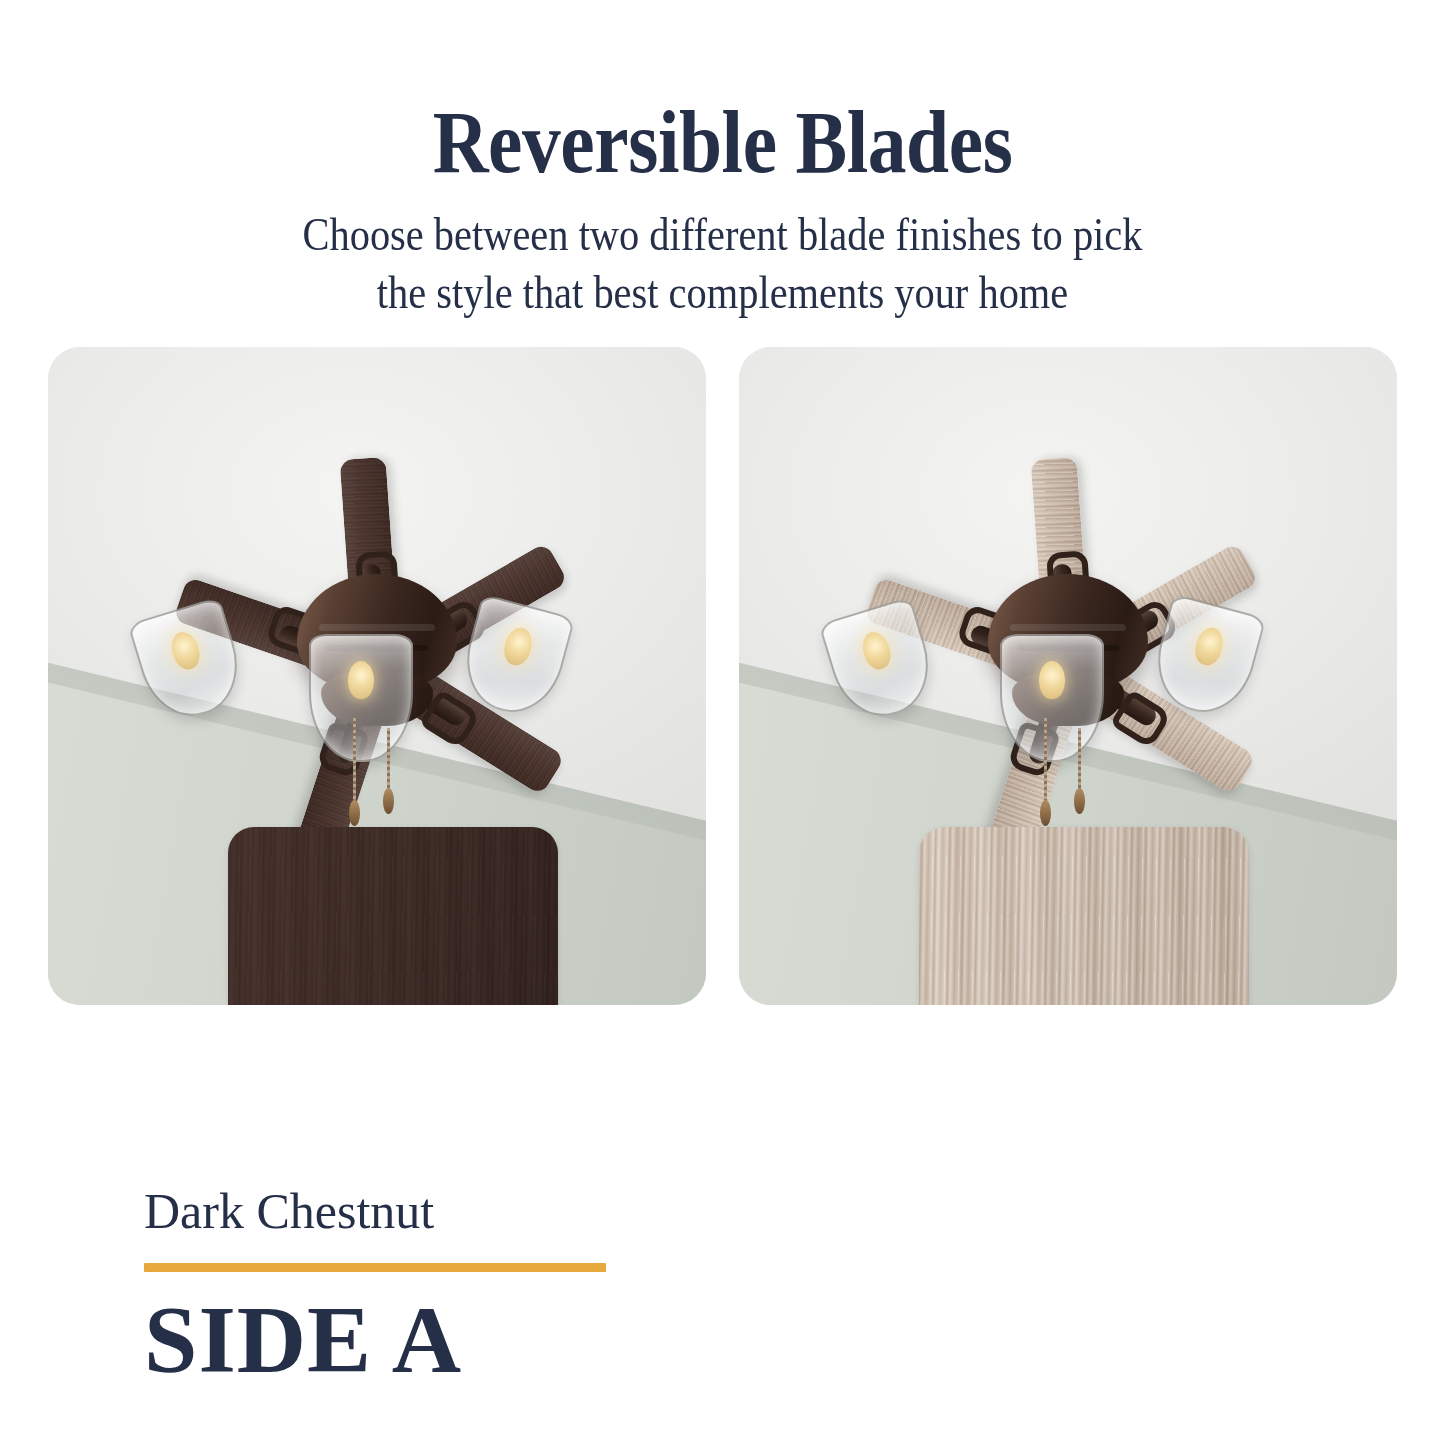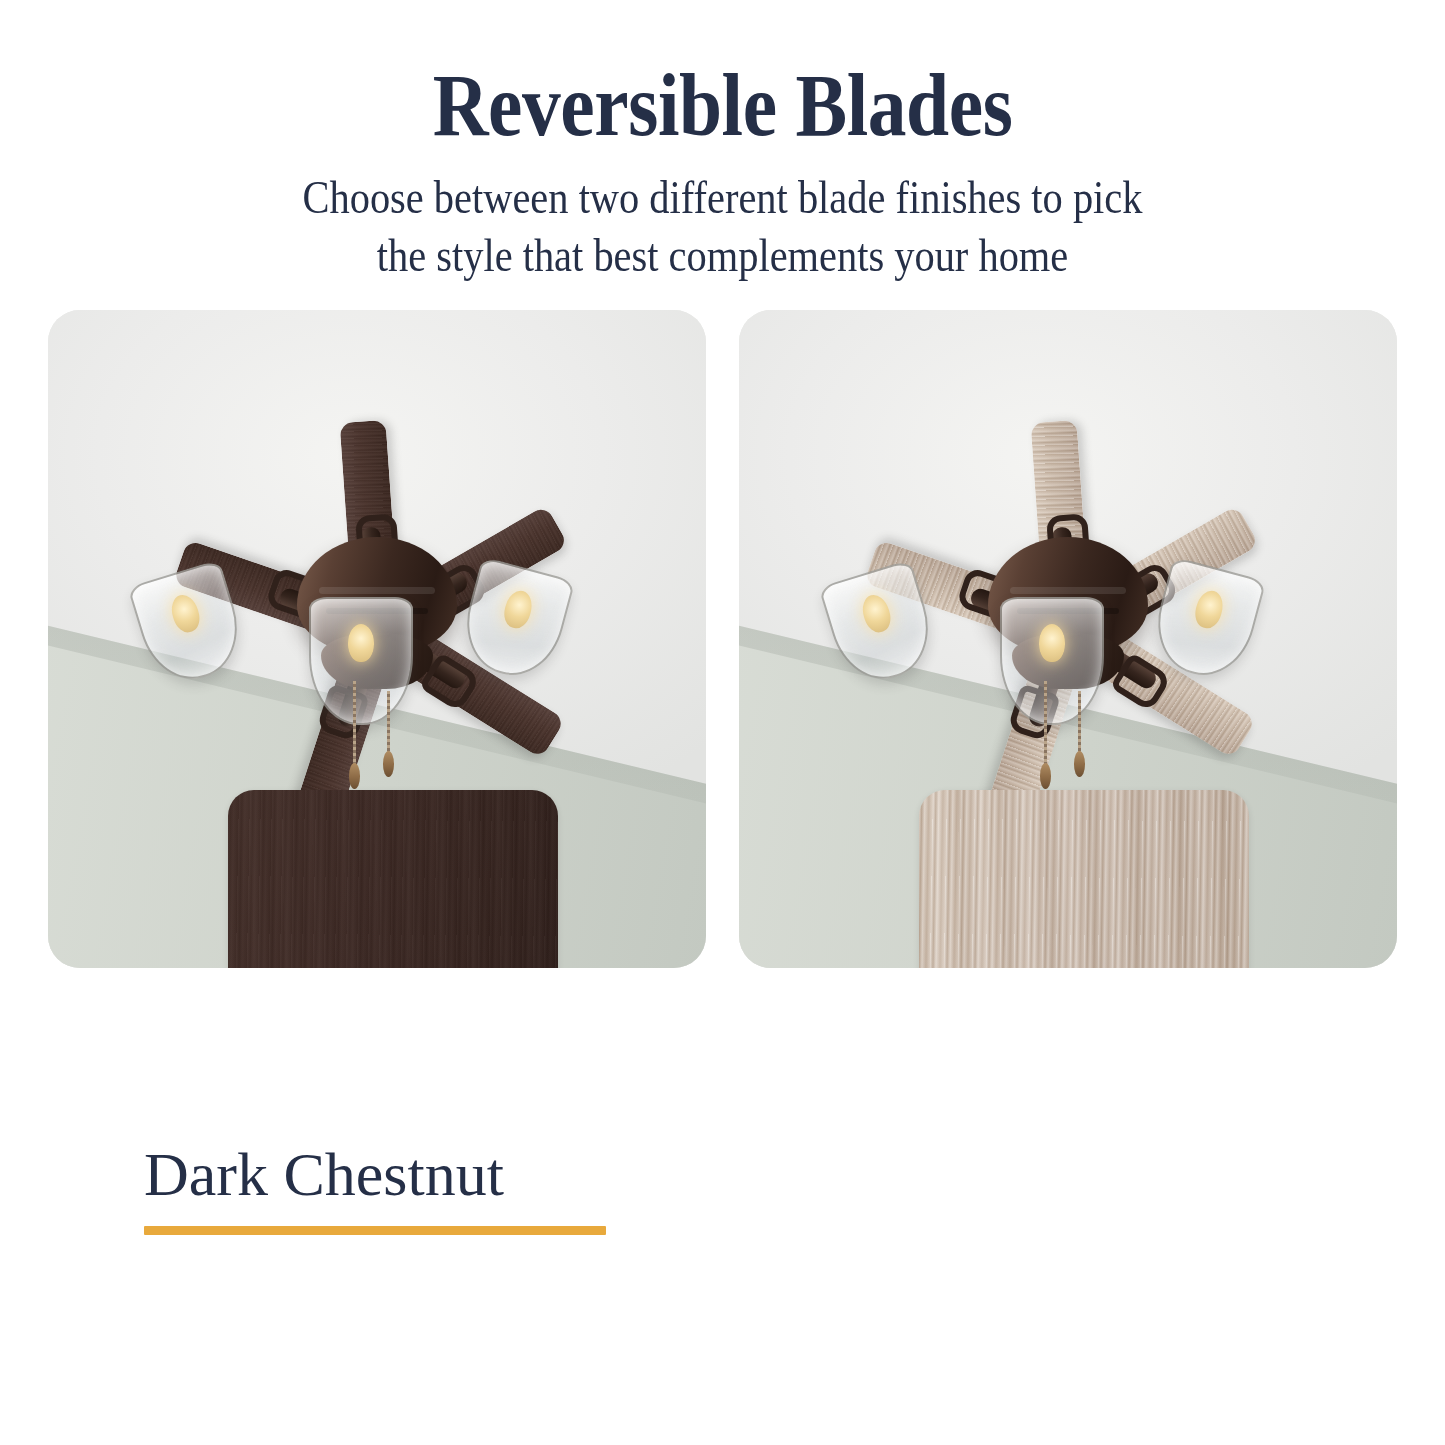--- a/index.html
+++ b/index.html
@@ -10,20 +10,21 @@
     background: #ffffff;
     font-family: "Liberation Serif", "DejaVu Serif", serif;
     overflow: hidden;
   }
 
   #page {
     position: relative;
     width: 1445px;
     height: 1020px;
     background: #ffffff;
+    margin-top: 37px;
   }
 
   
   .header {
     position: absolute;
     top: 58px;
     left: 0;
     width: 1445px;
     text-align: center;
   }
@@ -307,21 +308,21 @@
   .caption {
     position: absolute;
     top: 828px;
     width: 658px;
     text-align: left;
   }
 
   .finish-name {
     font-family: "Liberation Serif", "DejaVu Serif", serif;
     font-weight: normal;
-    font-size: 62px;
+    font-size: 50px;
     line-height: 72px;
     color: #252f47;
     padding-left: 96px;
     white-space: nowrap;
   }
 
   .rule {
     margin-top: 16px;
     margin-left: 96px;
     width: 462px;
@@ -393,20 +394,21 @@
           <div class="chain chain-a"></div>
           <div class="chain chain-b"></div>
         </div>
 
         <div class="swatch dark"></div>
       </div>
 
       <div class="caption">
         <div class="finish-name">Dark Chestnut</div>
         <div class="rule"></div>
+        <div class="side-label">SIDE A</div>
       </div>
     </div>
 
     <div class="col col-right">
 
       <div class="photo-card">
         <div class="ceiling"></div>
         <div class="wall"></div>
         <div class="wall-edge"></div>
 

